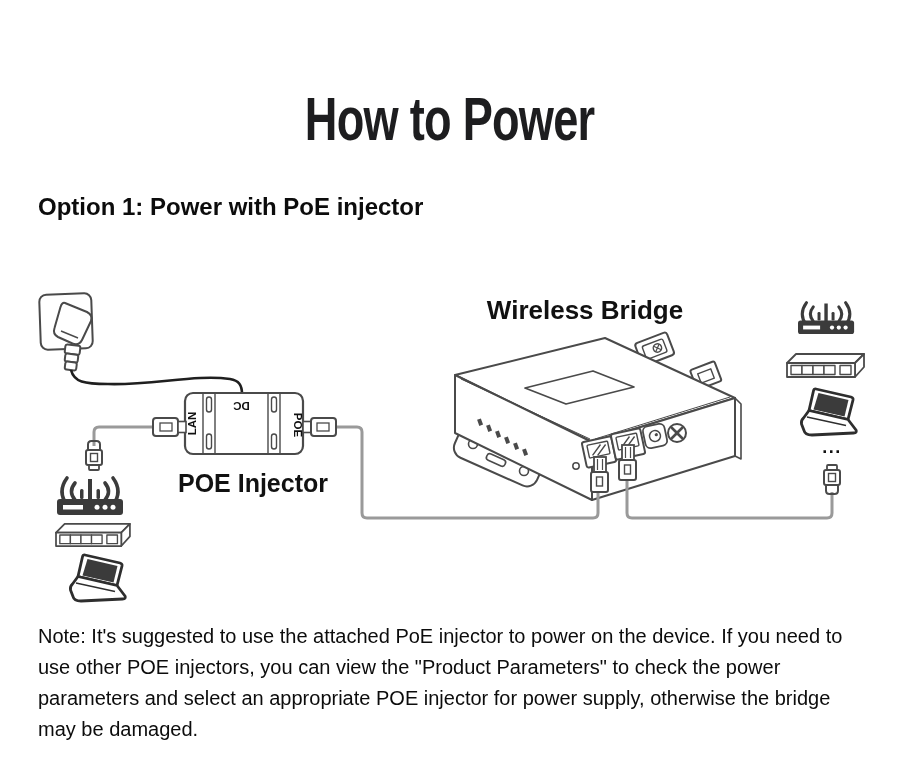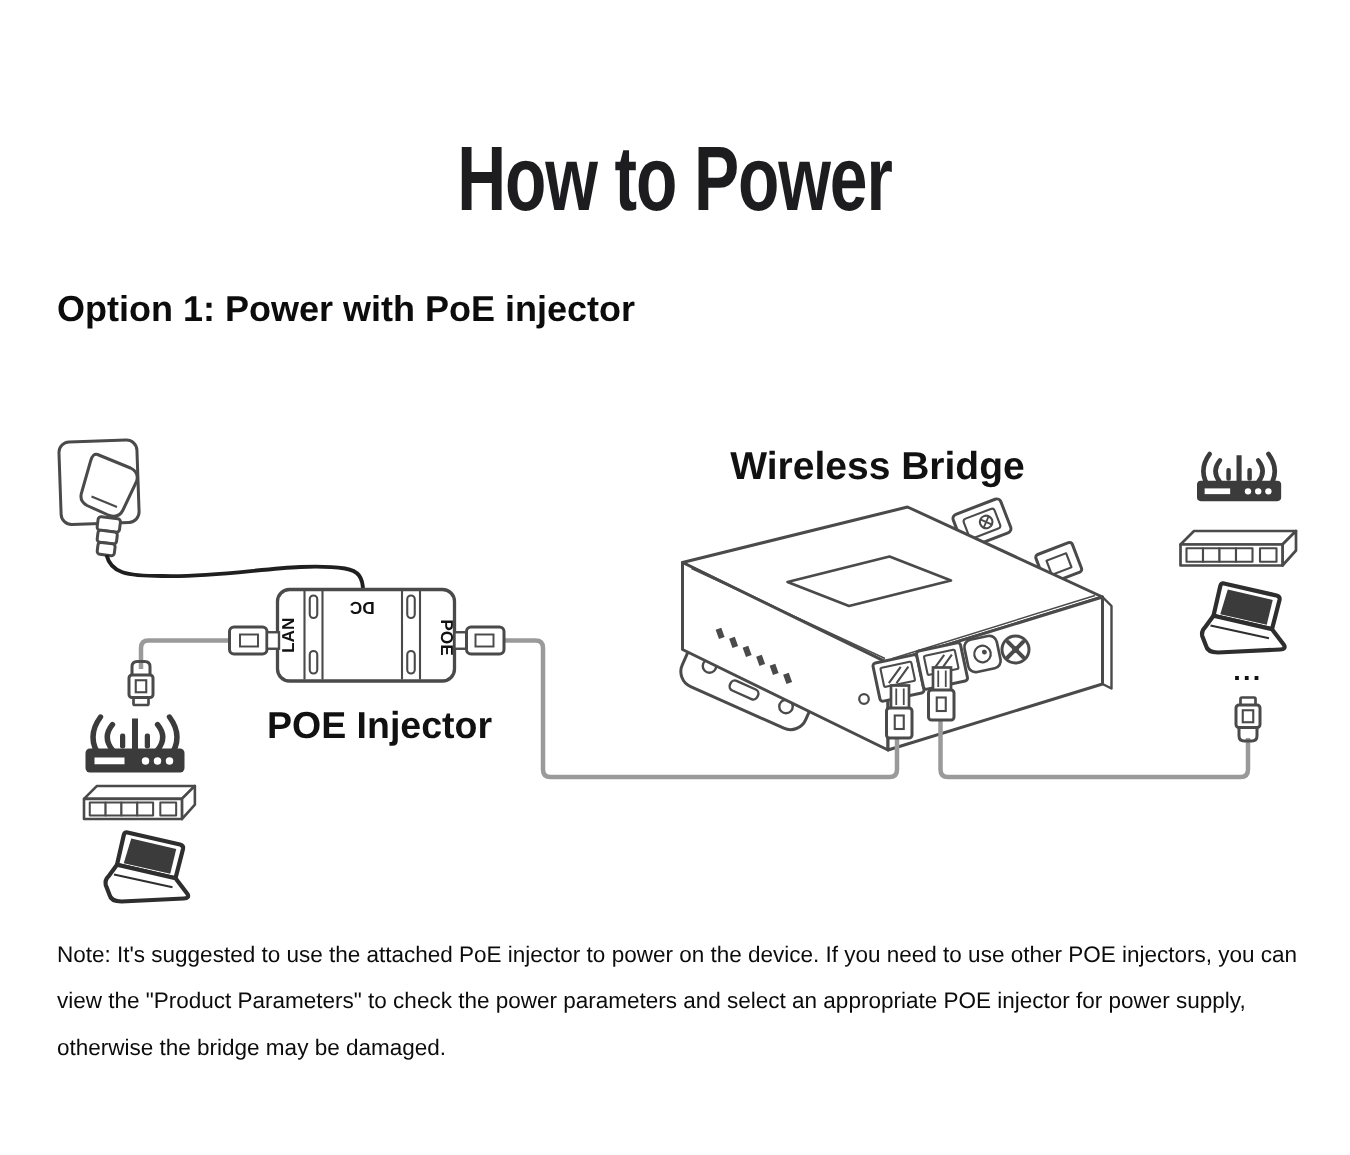--- a/index.html
+++ b/index.html
@@ -4,21 +4,21 @@
 <style>
   html,body{margin:0;padding:0;background:#fff;}
   body{width:900px;height:770px;position:relative;overflow:hidden;
        font-family:"Liberation Sans",sans-serif;color:#111;}
   .abs{position:absolute;}
   .title-wrap{top:84px;left:0;width:900px;text-align:center;}
   .title{display:inline-block;font-size:61px;font-weight:bold;letter-spacing:-1px;
          transform:scaleX(0.74);transform-origin:center;color:#1d1d1f;white-space:nowrap;}
   .option{top:193px;left:38px;font-size:24px;font-weight:bold;color:#0c0c0c;white-space:nowrap;}
   .diagram{top:270px;left:0;width:900px;height:350px;}
-  .note{top:621px;left:38px;width:832px;font-size:15px;line-height:31px;color:#0c0c0c;}
+  .note{top:621px;left:38px;width:832px;font-size:20px;line-height:31px;color:#0c0c0c;}
   svg text{font-family:"Liberation Sans",sans-serif;fill:#111;}
   svg .lbl{font-weight:bold;}
 </style>
 </head>
 <body>
 
 <div class="abs title-wrap">
   <span class="title">How to Power</span>
 </div>
 

